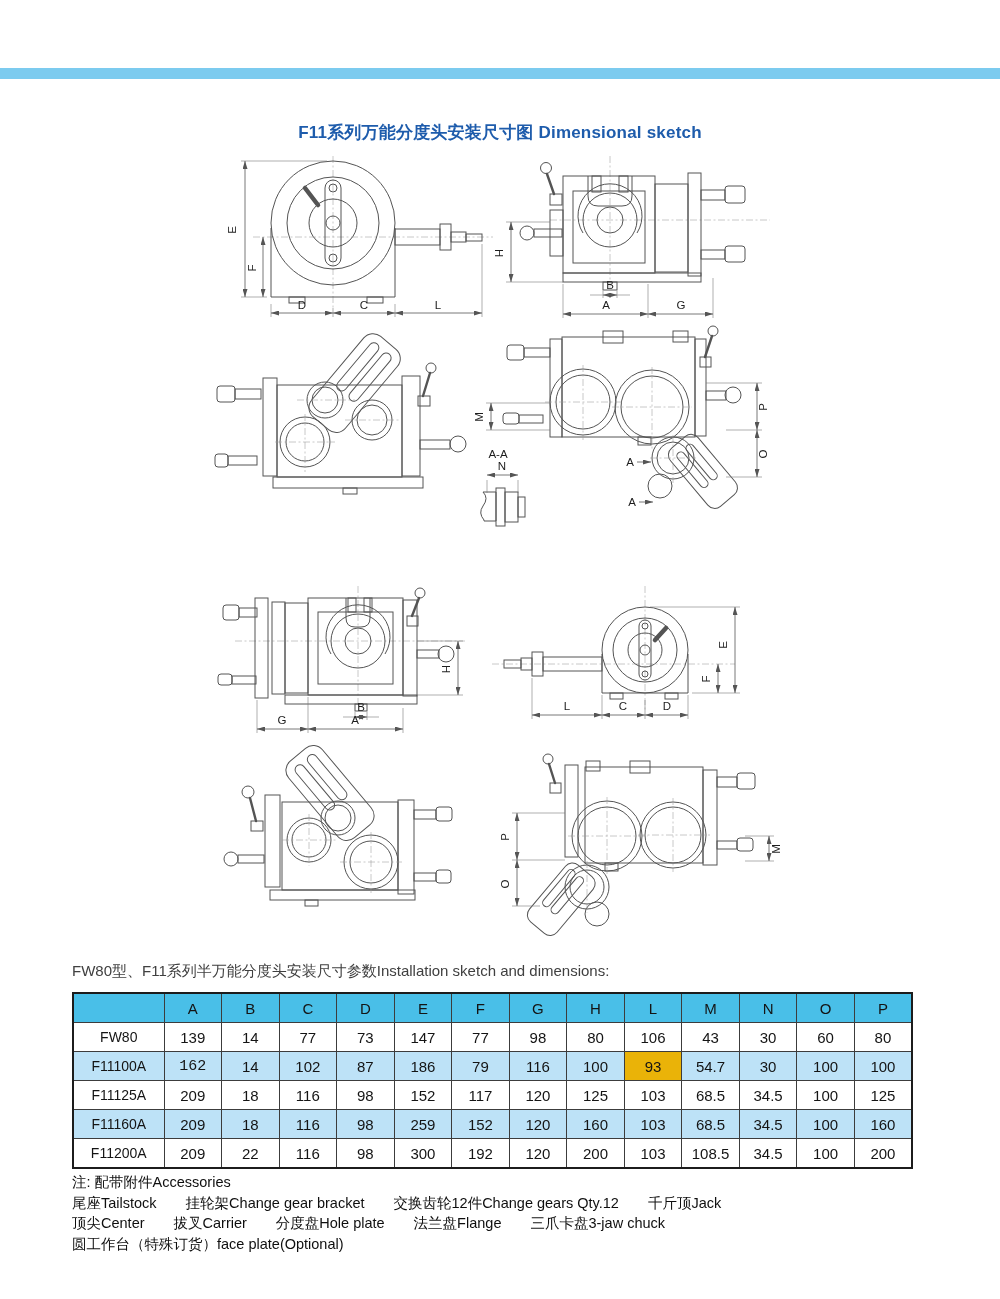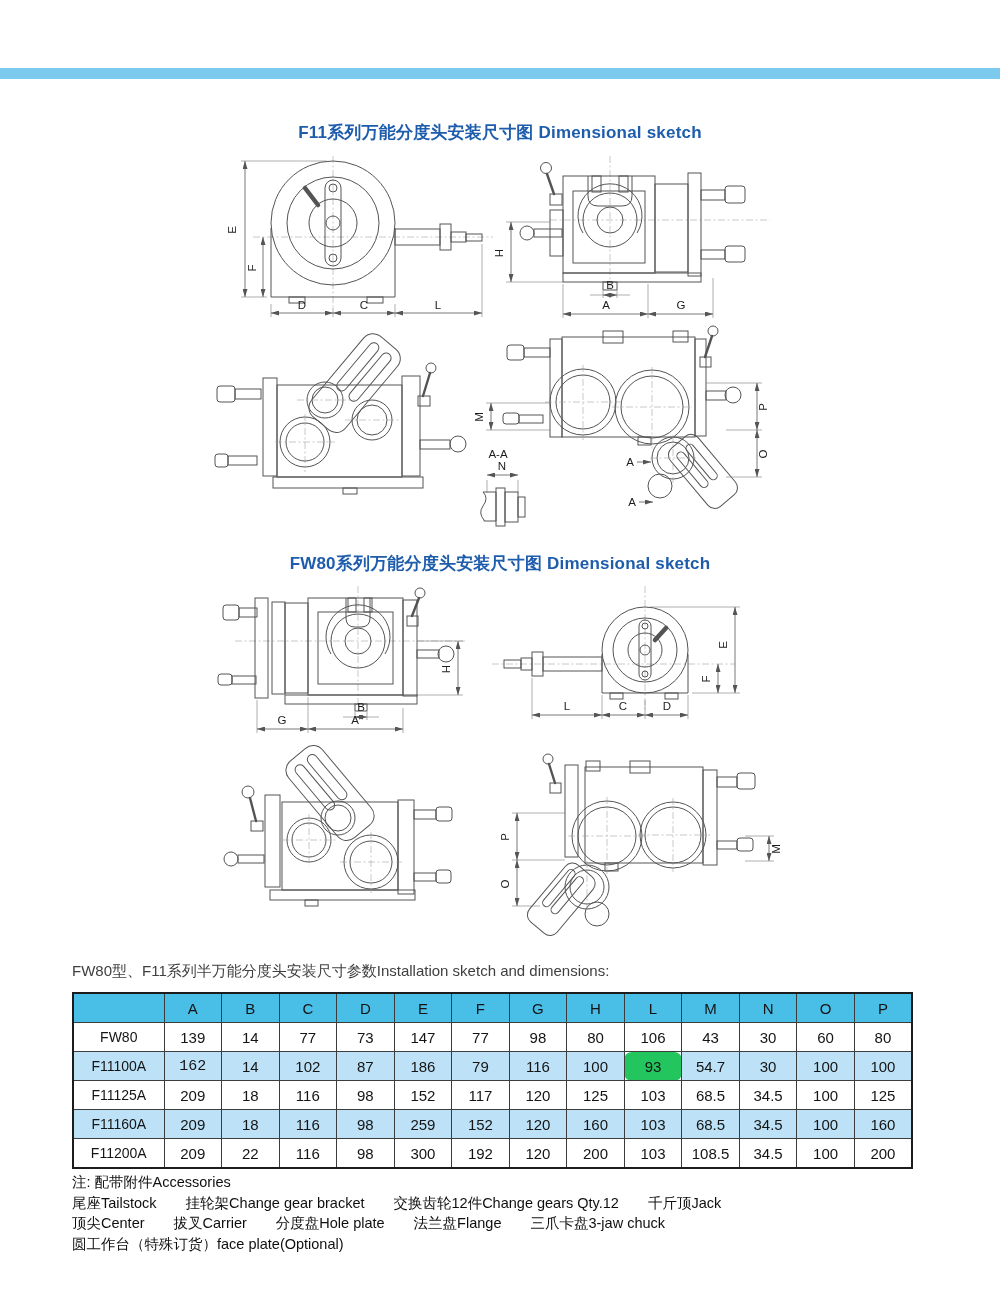--- a/index.html
+++ b/index.html
@@ -281,21 +281,20 @@
         <line class="e" x1="48" y1="155" x2="48" y2="168"></line>
       <line x1="17" y1="150" x2="48" y2="150" marker-start="url(#arw)" marker-end="url(#arw)"></line>
       <text class="dl" x="32" y="145">N</text>
       <text class="dl" x="160" y="141">A</text>
       <line x1="167" y1="137" x2="181" y2="137" marker-end="url(#arw)"></line>
       <text class="dl" x="162" y="181">A</text>
       <line x1="169" y1="177" x2="183" y2="177" marker-end="url(#arw)"></line>
     </g>
   </svg>
 
-  <div class="sec-title" id="title-fw80" style="color: rgb(30, 92, 172);">FW80系列万能分度头安装尺寸图 Dimensional sketch</div>
 
   <svg id="svg-fw80-front" class="drawing" width="290" height="150" viewBox="0 0 290 150">
     <g class="cl">
         <line x1="158" y1="-2" x2="158" y2="118"></line>
         <line x1="35" y1="53" x2="265" y2="53"></line>
       </g>
     <g class="tl">
       <rect x="23" y="17" width="16" height="15" rx="3"></rect>
         <rect x="39" y="20" width="18" height="9"></rect>
       <rect x="18" y="86" width="14" height="11" rx="3"></rect>
@@ -544,21 +543,21 @@
           <tr>
             <td class="model-cell" style="background: rgb(189, 226, 247);">F11100A</td>
             <td style="background: rgb(189, 226, 247); font-family: Liberation Mono, monospace;">162</td>
             <td style="background: rgb(189, 226, 247);">14</td>
             <td style="background: rgb(189, 226, 247);">102</td>
             <td style="background: rgb(189, 226, 247);">87</td>
             <td style="background: rgb(189, 226, 247);">186</td>
             <td style="background: rgb(189, 226, 247);">79</td>
             <td style="background: rgb(189, 226, 247);">116</td>
             <td style="background: rgb(189, 226, 247);">100</td>
-            <td style="background: #22c55e; border-radius: 8px;">93</td>
+            <td style="background: #eab308;">93</td>
             <td style="background: rgb(189, 226, 247);">54.7</td>
             <td style="background: rgb(189, 226, 247);">30</td>
             <td style="background: rgb(189, 226, 247);">100</td>
             <td style="background: rgb(189, 226, 247);">100</td>
           </tr>
           <tr>
             <td class="model-cell">F11125A</td>
             <td>209</td>
             <td>18</td>
             <td>116</td>

